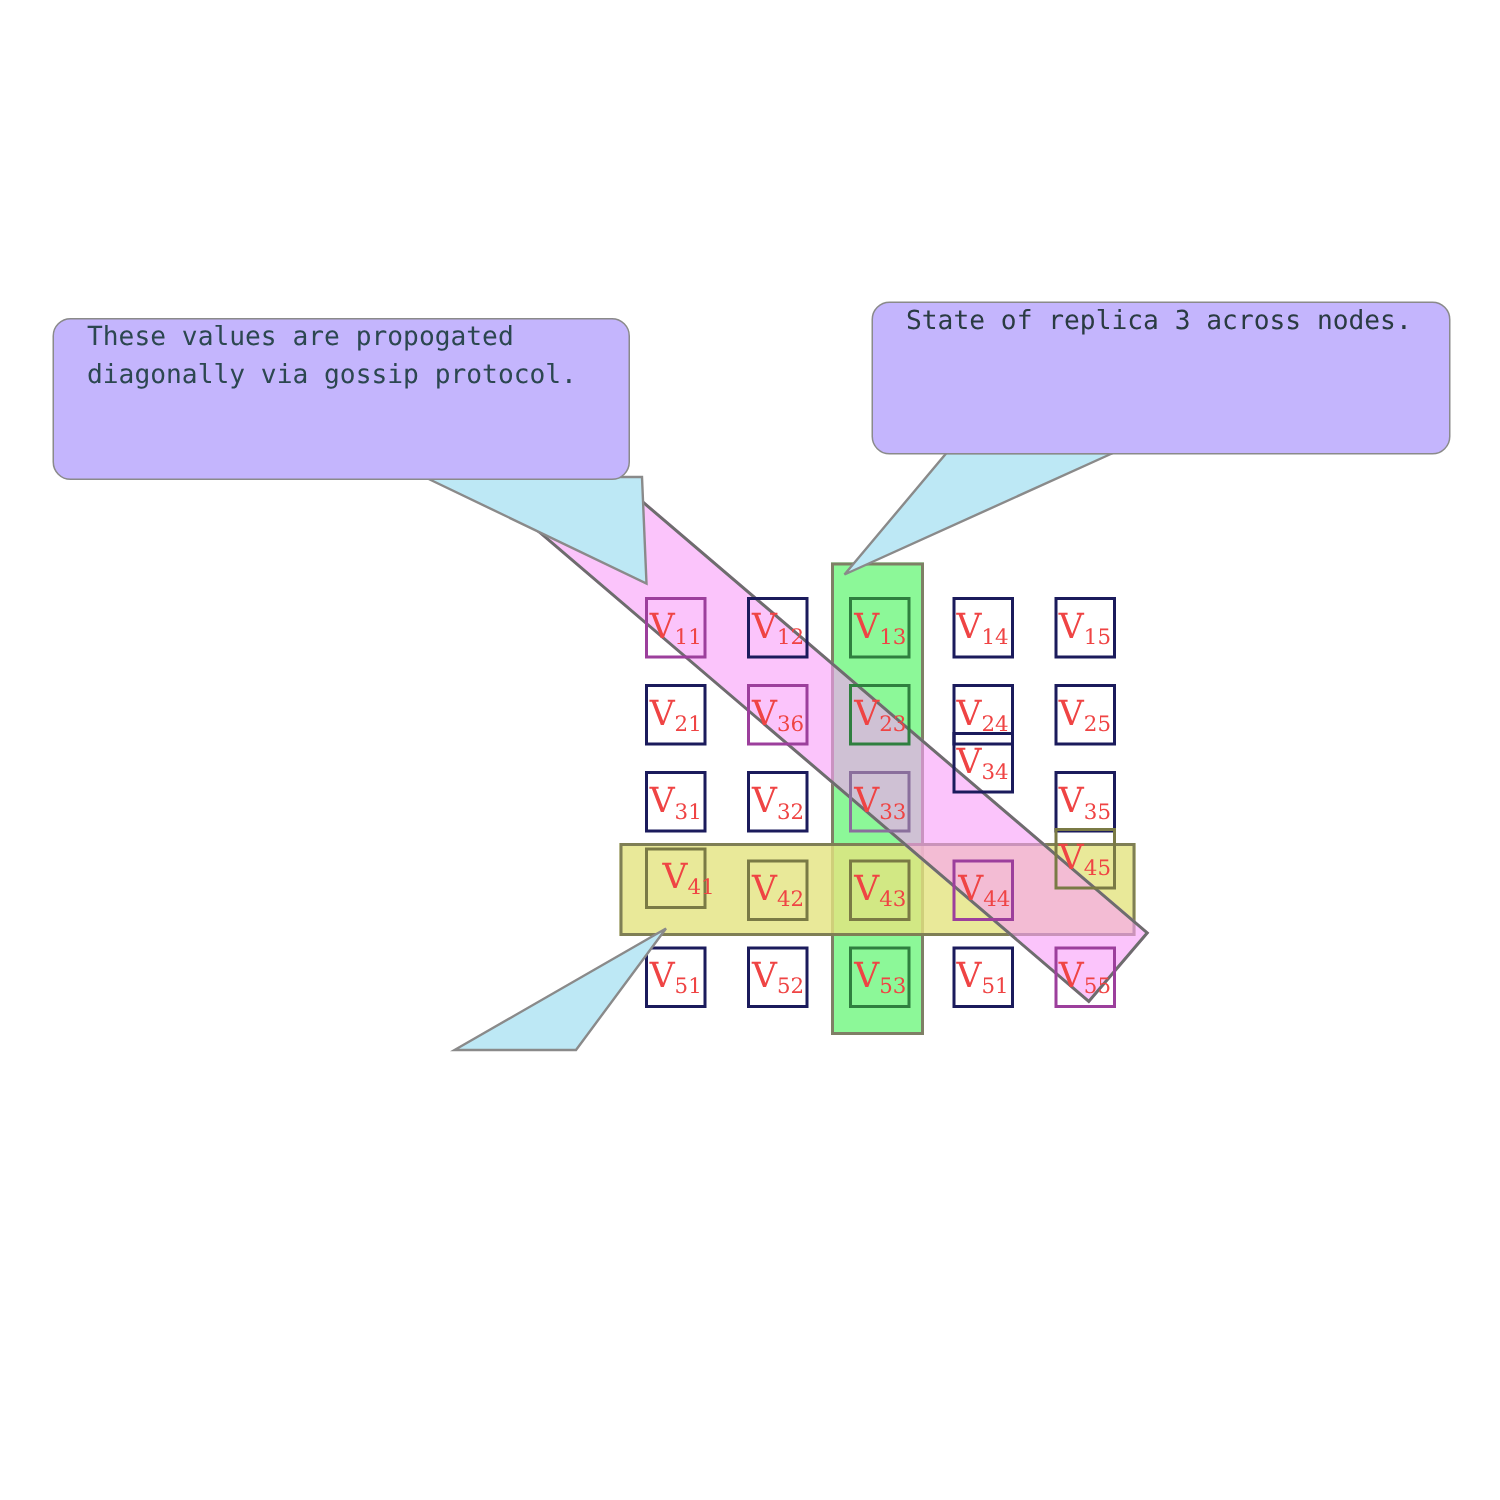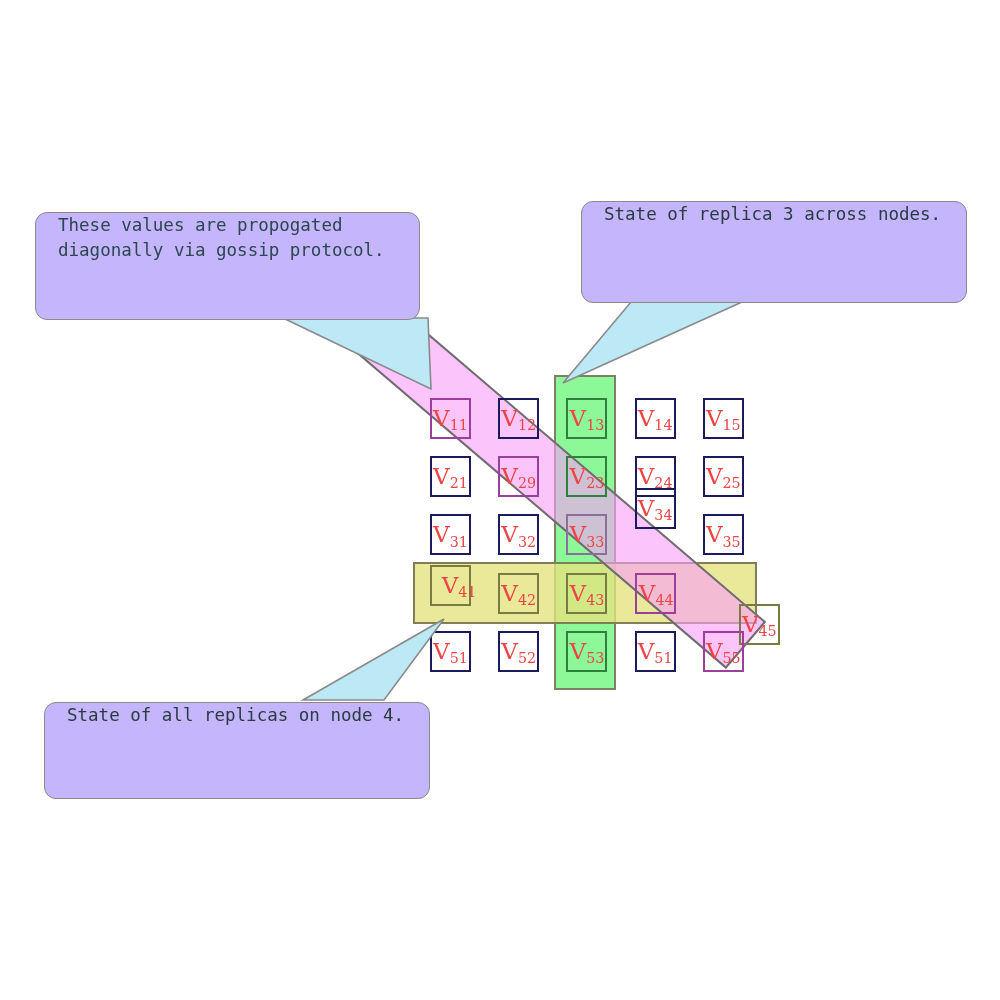--- a/index.html
+++ b/index.html
@@ -118,21 +118,21 @@
       <div class="cell " style="left: 634.6px; top: 398px;">
         <span class="lbl">V<sub>14</sub></span>
       </div>
       <div class="cell " style="left: 702.8px; top: 398px;">
         <span class="lbl">V<sub>15</sub></span>
       </div>
       <div class="cell " style="left: 430px; top: 456.2px;">
         <span class="lbl">V<sub>21</sub></span>
       </div>
       <div class="cell hl-magenta" style="left: 498.2px; top: 456.2px;">
-        <span class="lbl">V<sub>29</sub></span>
+        <span class="lbl">V<sub>36</sub></span>
       </div>
       <div class="cell hl-green" style="left: 566.4px; top: 456.2px;">
         <span class="lbl">V<sub>23</sub></span>
       </div>
       <div class="cell " style="left: 634.6px; top: 456.2px;">
         <span class="lbl">V<sub>24</sub></span>
       </div>
       <div class="cell " style="left: 702.8px; top: 456.2px;">
         <span class="lbl">V<sub>25</sub></span>
       </div>
@@ -156,21 +156,21 @@
       </div>
       <div class="cell hl-yellow" style="left: 498.2px; top: 572.6px;">
         <span class="lbl">V<sub>42</sub></span>
       </div>
       <div class="cell hl-yellow" style="left: 566.4px; top: 572.6px;">
         <span class="lbl">V<sub>43</sub></span>
       </div>
       <div class="cell hl-magenta" style="left: 634.6px; top: 572.6px; justify-content: flex-end;">
         <span class="lbl">V<sub>44</sub></span>
       </div>
-      <div class="cell hl-yellow" style="left: 702.8px; top: 604px; margin-left: 36px;">
+      <div class="cell hl-yellow" style="left: 702.8px; top: 552px;">
         <span class="lbl">V<sub>45</sub></span>
       </div>
       <div class="cell " style="left: 430px; top: 630.8px;">
         <span class="lbl">V<sub>51</sub></span>
       </div>
       <div class="cell " style="left: 498.2px; top: 630.8px;">
         <span class="lbl">V<sub>52</sub></span>
       </div>
       <div class="cell hl-green" style="left: 566.4px; top: 630.8px;">
         <span class="lbl">V<sub>53</sub></span>
@@ -185,17 +185,14 @@
 
   <div class="callout" id="callout-gossip">
     <div class="ctext">These values are propogated
 diagonally via gossip protocol.</div>
   </div>
 
   <div class="callout" id="callout-replica3">
     <div class="ctext">State of replica 3 across nodes.</div>
   </div>
 
-  <div class="callout" id="callout-node4">
-    <div class="ctext">State of all replicas on node 4.</div>
-  </div>
 
 </div>
 
 </body></html>

